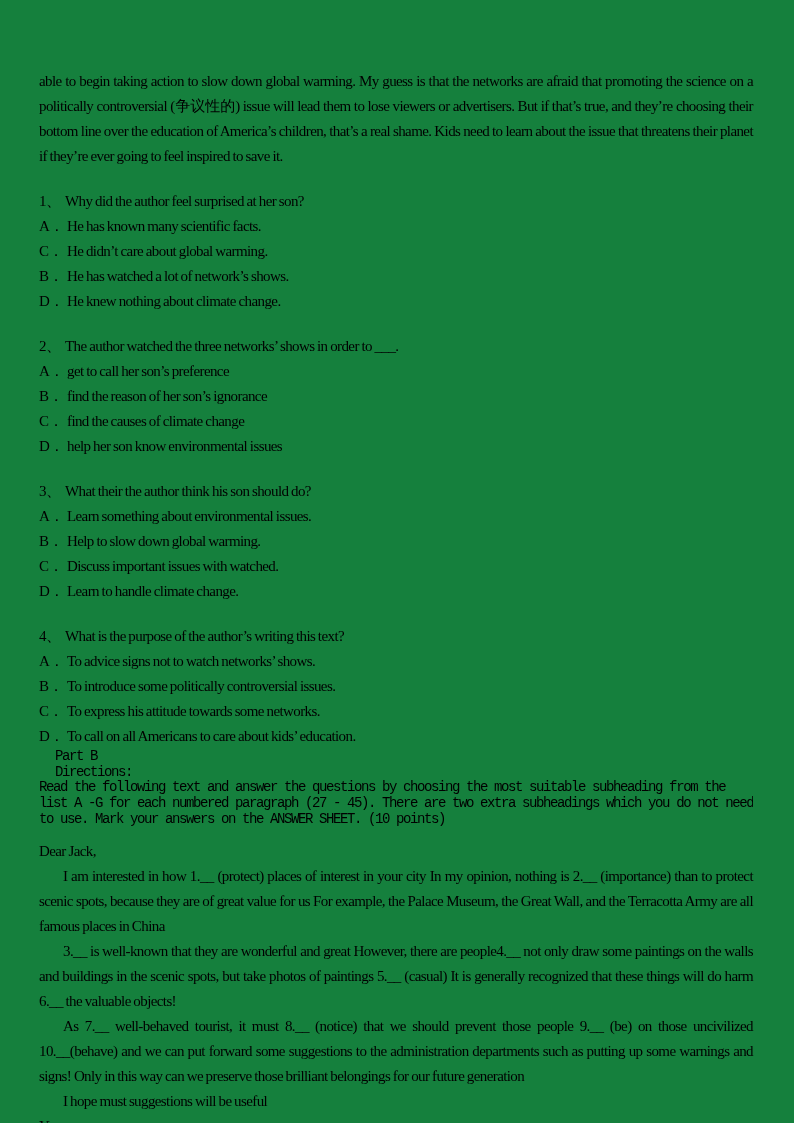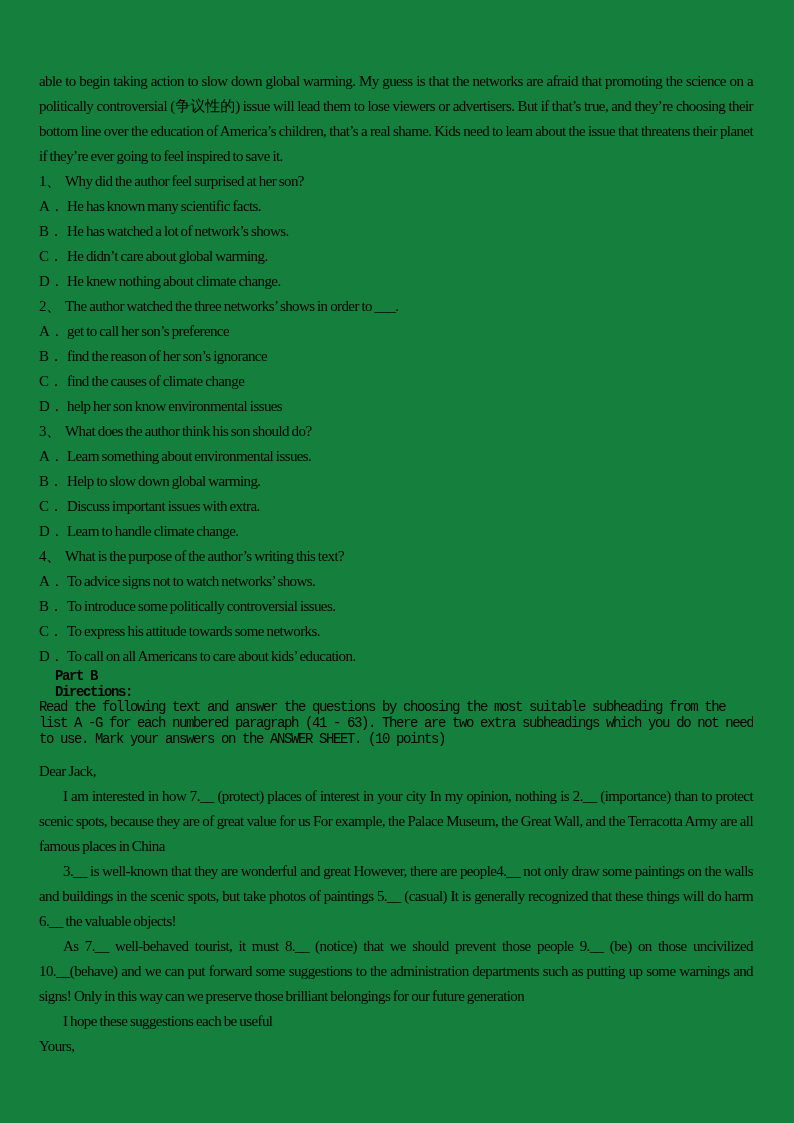--- a/index.html
+++ b/index.html
@@ -12,93 +12,94 @@
     color: #000000;
     padding: 69px 41px 0 39px;
     overflow: hidden;
     font-family: "Liberation Serif", serif;
   }
   .serif {
     font-size: 15px;
     line-height: 25px;
     letter-spacing: -0.6px;
     word-spacing: -0.5px;
+    margin-top: 20px;
   }
   .para {
     margin: 0;
     text-align: justify;
   }
   .qline {
     white-space: nowrap;
     overflow: hidden;
   }
   .qnum { display: inline-block; min-width: 26px; }
   .qlabel { display: inline-block; min-width: 28px; }
   .mono-block { margin: 0; padding: 0; }
   .mono {
     font-family: "Liberation Mono", monospace;
     font-size: 14px;
     letter-spacing: -1.4px;
     line-height: 15.7px;
     white-space: nowrap;
     overflow: hidden;
   }
-  .mono.bold { font-weight: bold; padding-left: 16px; }
+  .mono.bold { font-weight: normal; padding-left: 16px; }
   .indent { text-indent: 24px; }
   .letter { margin-top: 11px; }
 </style>
 </head>
 <body>
 
 <div class="page">
 
   <p class="serif para">able to begin taking action to slow down global warming. My guess is that the networks are afraid that promoting the science on a politically controversial (争议性的) issue will lead them to lose viewers or advertisers. But if that’s true, and they’re choosing their bottom line over the education of America’s children, that’s a real shame. Kids need to learn about the issue that threatens their planet if they’re ever going to feel inspired to save it.</p>
 
   <div class="serif">
     <div class="qline"><span class="qnum">1、</span><span>Why did the author feel surprised at her son?</span></div>
     <div class="qline"><span class="qlabel">A．</span><span>He has known many scientific facts.</span></div>
+    <div class="qline"><span class="qlabel">C．</span><span>He didn’t care about global warming.</span></div>
     <div class="qline"><span class="qlabel">B．</span><span>He has watched a lot of network’s shows.</span></div>
-    <div class="qline"><span class="qlabel">C．</span><span>He didn’t care about global warming.</span></div>
     <div class="qline"><span class="qlabel">D．</span><span>He knew nothing about climate change.</span></div>
   </div>
 
   <div class="serif">
     <div class="qline"><span class="qnum">2、</span><span>The author watched the three networks’ shows in order to ___.</span></div>
     <div class="qline"><span class="qlabel">A．</span><span>get to call her son’s preference</span></div>
     <div class="qline"><span class="qlabel">B．</span><span>find the reason of her son’s ignorance</span></div>
     <div class="qline"><span class="qlabel">C．</span><span>find the causes of climate change</span></div>
     <div class="qline"><span class="qlabel">D．</span><span>help her son know environmental issues</span></div>
   </div>
 
   <div class="serif">
-    <div class="qline"><span class="qnum">3、</span><span>What does the author think his son should do?</span></div>
+    <div class="qline"><span class="qnum">3、</span><span>What their the author think his son should do?</span></div>
     <div class="qline"><span class="qlabel">A．</span><span>Learn something about environmental issues.</span></div>
     <div class="qline"><span class="qlabel">B．</span><span>Help to slow down global warming.</span></div>
-    <div class="qline"><span class="qlabel">C．</span><span>Discuss important issues with extra.</span></div>
+    <div class="qline"><span class="qlabel">C．</span><span>Discuss important issues with watched.</span></div>
     <div class="qline"><span class="qlabel">D．</span><span>Learn to handle climate change.</span></div>
   </div>
 
   <div class="serif">
     <div class="qline"><span class="qnum">4、</span><span>What is the purpose of the author’s writing this text?</span></div>
     <div class="qline"><span class="qlabel">A．</span><span>To advice signs not to watch networks’ shows.</span></div>
     <div class="qline"><span class="qlabel">B．</span><span>To introduce some politically controversial issues.</span></div>
     <div class="qline"><span class="qlabel">C．</span><span>To express his attitude towards some networks.</span></div>
     <div class="qline"><span class="qlabel">D．</span><span>To call on all Americans to care about kids’ education.</span></div>
   </div>
 
   <div class="mono-block">
     <div class="mono bold">Part B</div>
     <div class="mono bold">Directions:</div>
     <div class="mono">Read the following text and answer the questions by choosing the most suitable subheading from the</div>
-    <div class="mono">list A -G for each numbered paragraph (41 - 63). There are two extra subheadings which you do not need</div>
+    <div class="mono">list A -G for each numbered paragraph (27 - 45). There are two extra subheadings which you do not need</div>
     <div class="mono">to use. Mark your answers on the ANSWER SHEET. (10 points)</div>
   </div>
 
   <div class="serif letter">
     <div>Dear Jack,</div>
-    <p class="para indent">I am interested in how  7.__ (protect) places of interest in your city In my opinion, nothing is 2.__ (importance) than to protect scenic spots, because they are of great value for us For example, the Palace Museum, the Great Wall, and the Terracotta Army are all famous places in China</p>
+    <p class="para indent">I am interested in how  1.__ (protect) places of interest in your city In my opinion, nothing is 2.__ (importance) than to protect scenic spots, because they are of great value for us For example, the Palace Museum, the Great Wall, and the Terracotta Army are all famous places in China</p>
     <p class="para indent">3.__  is well-known that they are wonderful and great However, there are people4.__  not only draw some paintings on the walls and buildings in the scenic spots, but take photos of paintings 5.__ (casual) It is generally recognized that these things will do harm 6.__ the valuable objects!</p>
     <p class="para indent">As 7.__ well-behaved tourist, it must 8.__ (notice) that we should prevent those people  9.__ (be) on those uncivilized 10.__(behave) and we can put forward some suggestions to the administration departments such as putting up some warnings and signs! Only in this way can we preserve those brilliant belongings for our future generation</p>
-    <div class="indent">I hope these suggestions each be useful</div>
+    <div class="indent">I hope must suggestions will be useful</div>
     <div>Yours,</div>
   </div>
 
 </div>
 
 </body></html>

